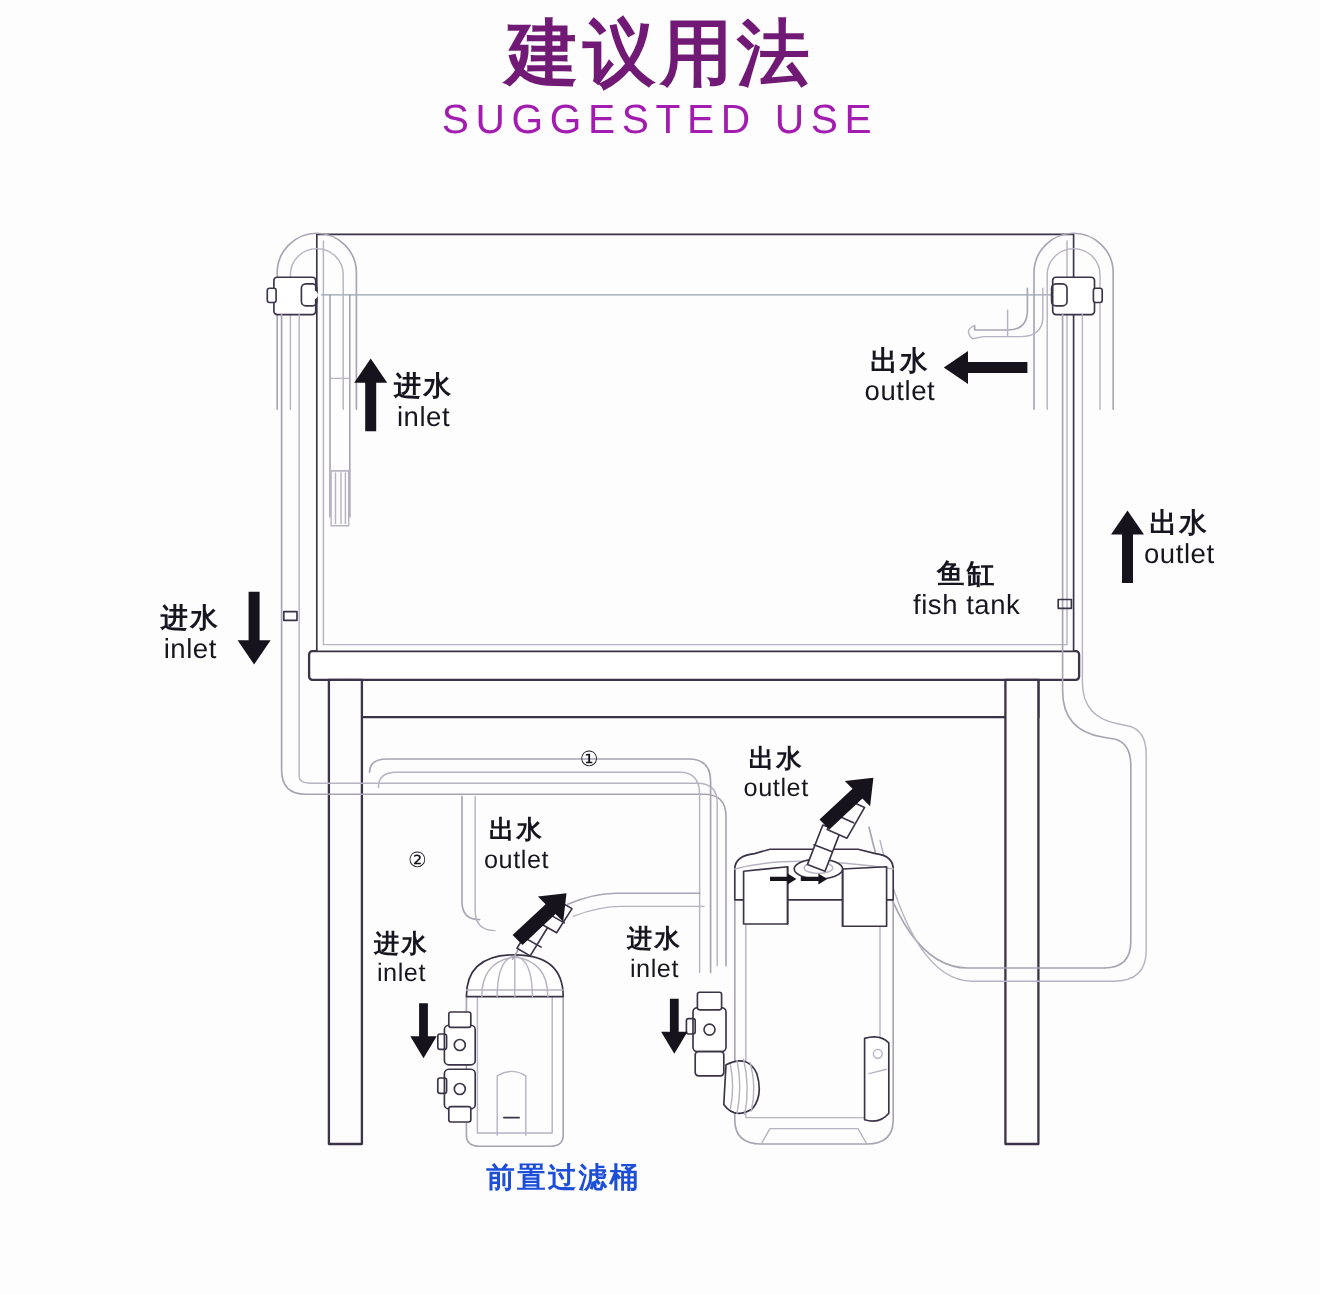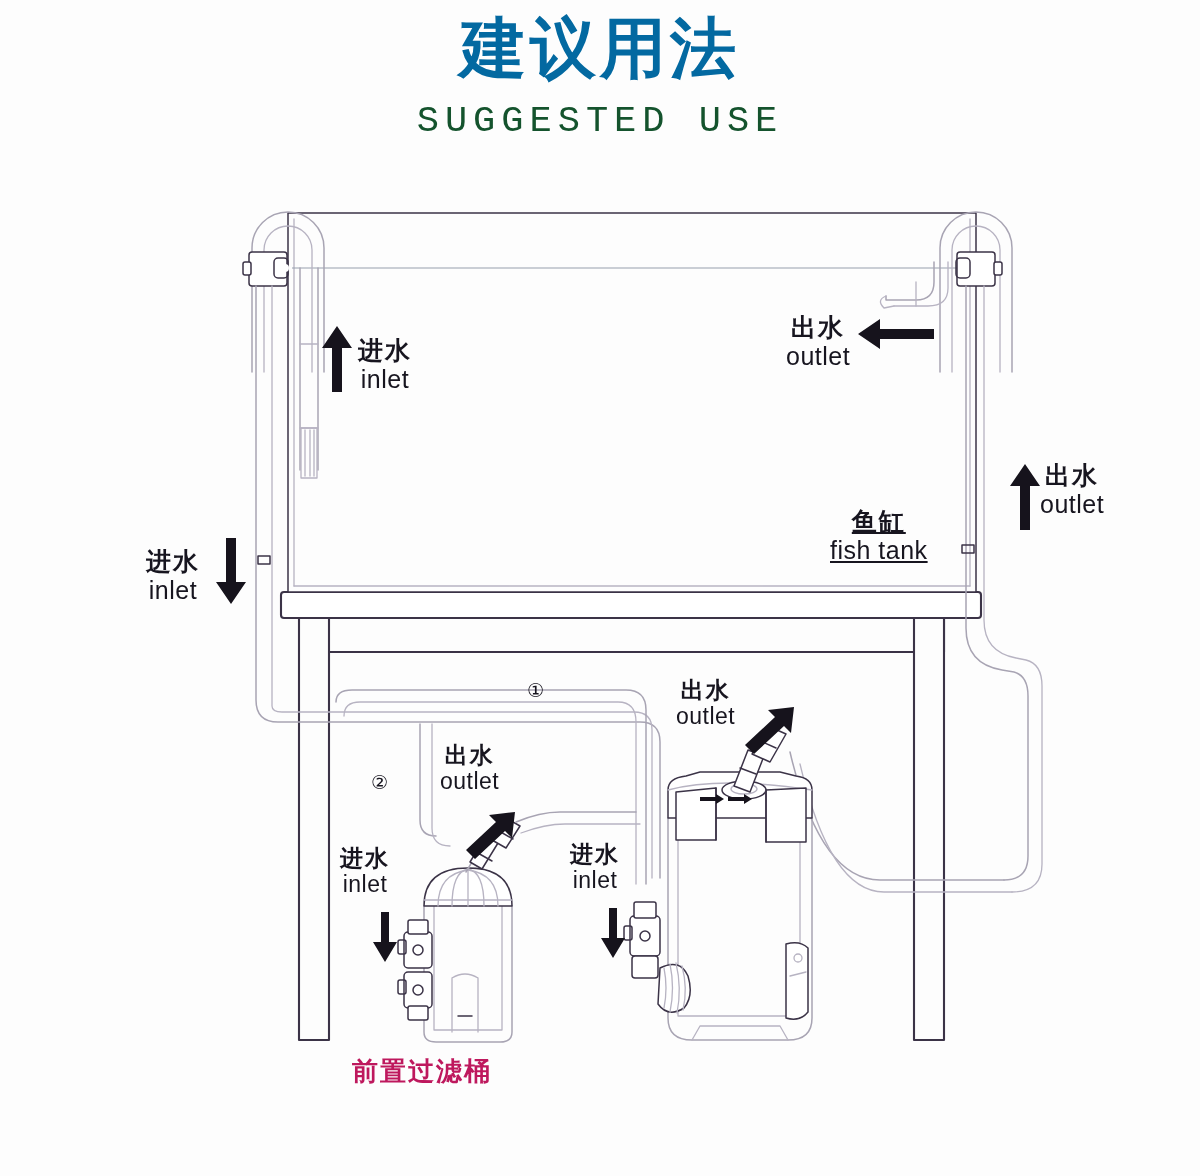--- a/index.html
+++ b/index.html
@@ -27,30 +27,30 @@
     left: 0;
     width: 1200px;
     text-align: center;
     padding-top: 14px;
   }
   .title-cn {
     font-size: 66px;
     font-weight: 700;
     letter-spacing: 4px;
     line-height: 1.06;
-    color: #0369a1;
+    color: #701a75;
     font-family: "DejaVu Sans", "Liberation Sans", sans-serif;
   }
   .title-en {
     font-size: 37px;
     font-weight: 300;
     letter-spacing: 6px;
-    color: #14532d;
-    margin-top: 16px;
-    font-family: Liberation Mono, monospace;
+    color: #a21caf;
+    margin-top: 4px;
+    font-family: Liberation Sans, sans-serif;
   }
   
   #diagram {
     position: absolute;
     left: 0;
     top: 0;
     width: 1200px;
     height: 1176px;
   }
   
@@ -79,23 +79,23 @@
   .lbl.small .en { font-size: 23px; }
 
   .circ-num {
     position: absolute;
     font-size: 19px;
     color: #17151f;
     font-family: "DejaVu Sans", sans-serif;
   }
   .caption {
     position: absolute;
-    text-align: left;
+    text-align: right;
     line-height: 1.25;
-    color: #be185d;
+    color: #1d4ed8;
     white-space: nowrap;
   }
   .caption .cn {
     display: block;
     font-size: 26px;
     font-weight: 600;
     letter-spacing: 2px;
     font-family: "DejaVu Sans", "Liberation Sans", sans-serif;
   }
   .caption .en {
@@ -347,21 +347,21 @@
   <div class="lbl" style="left:146px; top:548px;">
     <span class="cn">进水</span>
     <span class="en">inlet</span>
   </div>
 
   <div class="lbl" style="left:1040px; top:462px;">
     <span class="cn">出水</span>
     <span class="en">outlet</span>
   </div>
 
-  <div class="lbl" style="left:830px; top:508px;text-decoration:underline;">
+  <div class="lbl" style="left:830px; top:508px;">
     <span class="cn">鱼缸</span>
     <span class="en">fish tank</span>
   </div>
 
   <div class="lbl small" style="left:440px; top:743px;">
     <span class="cn">出水</span>
     <span class="en">outlet</span>
   </div>
 
   <div class="lbl small" style="left:340px; top:846px;">

